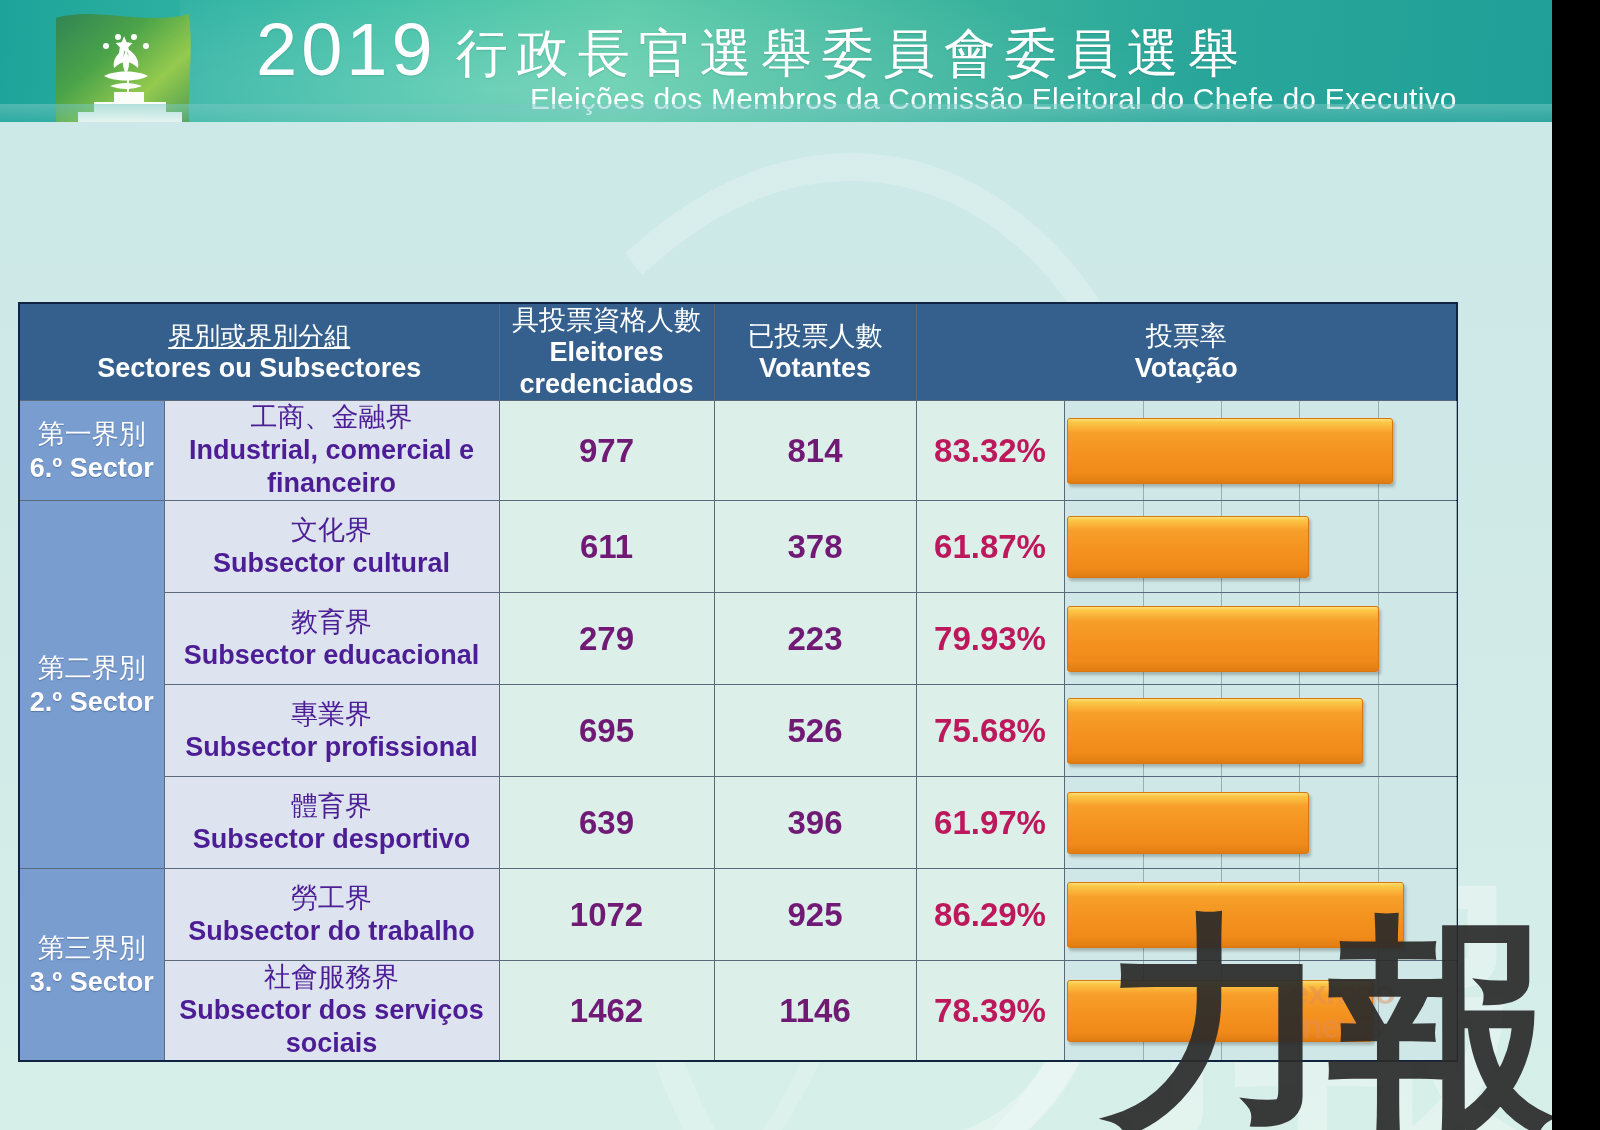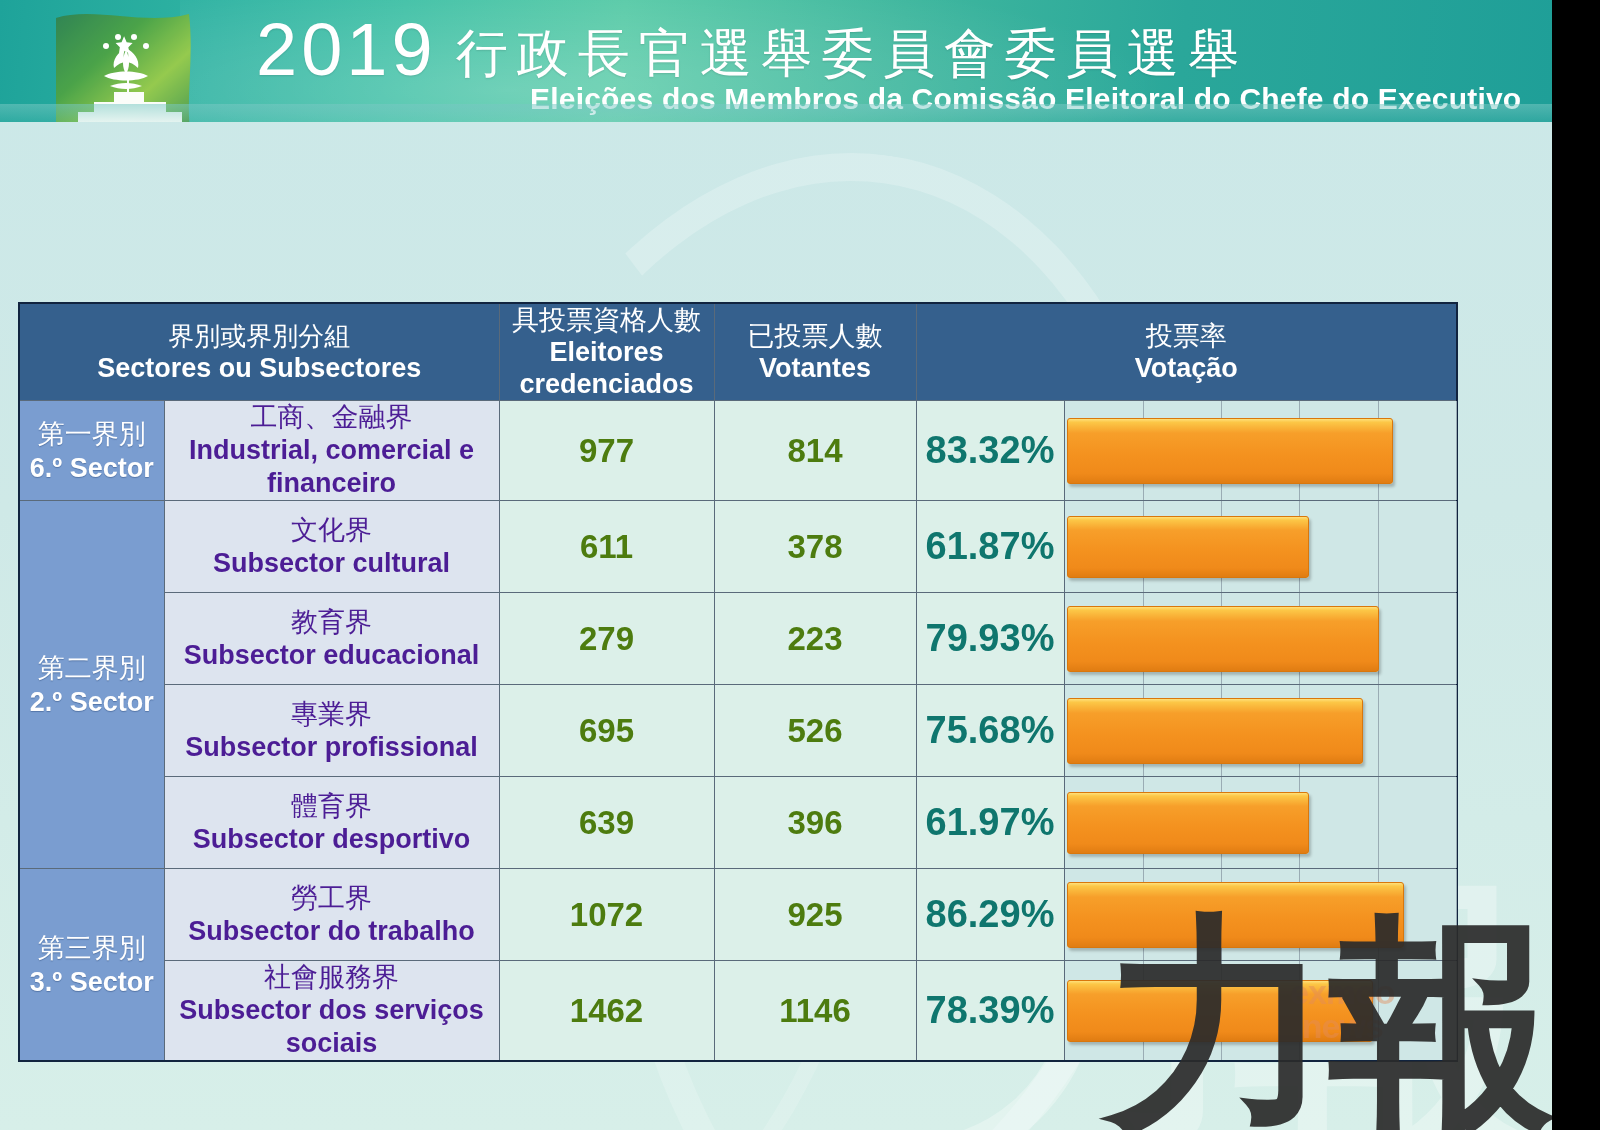--- a/index.html
+++ b/index.html
@@ -60,21 +60,21 @@
     text-shadow: 0 1px 2px rgba(0,0,0,0.12);
   }
   #title-cn .yr {
     font-size: 74px; letter-spacing: 4px; font-weight: 400;
     vertical-align: -4px;
   }
   #title-cn .cn { letter-spacing: 9px; font-size: 52px; }
   #title-pt {
     position: absolute; left: 530px; top: 82px;
     font-size: 30px; color: #ffffff; white-space: nowrap;
-    font-weight: 700; letter-spacing: 0.2px;
+    font-weight: 400; letter-spacing: 0.2px;
   }
 
   
   #headline { position: absolute; left: 0; top: 148px; width: 1552px; text-align: center; }
   #headline .l1 {
     font-size: 45px; color: #1a3f86; font-weight: bold; line-height: 60px;
     letter-spacing: 1px; text-shadow: 1px 1px 0 rgba(255,255,255,0.7);
   }
   #headline .l1 .hour { font-size: 54px; }
   #headline .l2 {
@@ -124,21 +124,21 @@
     color: #ffffff;
     font-weight: bold;
     height: 96px;
     vertical-align: middle;
     text-align: center;
     line-height: 32px;
     border-color: #11243f;
   }
   thead th .cn { font-weight: normal; font-size: 27px; display: block; }
   thead th .pt { font-weight: bold; font-size: 27px; display: block; }
-  thead th.h-sector .cn { font-size: 26px; }
+  thead th.h-sector .cn { font-size: 26px; text-decoration: underline; }
   thead th.h-sector .pt { font-size: 27px; }
 
   td.sector-cell {
     background: #7a9dd0;
     color: #ffffff;
     text-align: center;
     vertical-align: middle;
     border-color: #11243f;
     line-height: 34px;
   }
@@ -153,31 +153,31 @@
     text-align: center;
     vertical-align: middle;
     padding: 6px 8px;
     line-height: 33px;
   }
   td.name-cell .cn { display: block; font-size: 27px; font-weight: normal; }
   td.name-cell .pt { display: block; font-size: 27px; font-weight: bold; }
 
   td.num-cell {
     background: #dcf0e9;
-    color: #4d7c0f;
+    color: #701a75;
     text-align: center;
     vertical-align: middle;
     font-size: 33px; font-weight: bold;
   }
   td.pct-cell {
     background: #dcf0e9;
-    color: #0f766e;
+    color: #be185d;
     text-align: center;
     vertical-align: middle;
-    font-size: 38px; font-weight: bold;
+    font-size: 33px; font-weight: bold;
   }
   td.bar-cell {
     background: #cfe7e6;
     padding: 0;
     position: relative;
     vertical-align: middle;
   }
   .bar-wrap {
     position: relative;
     width: 100%; height: 100%;

